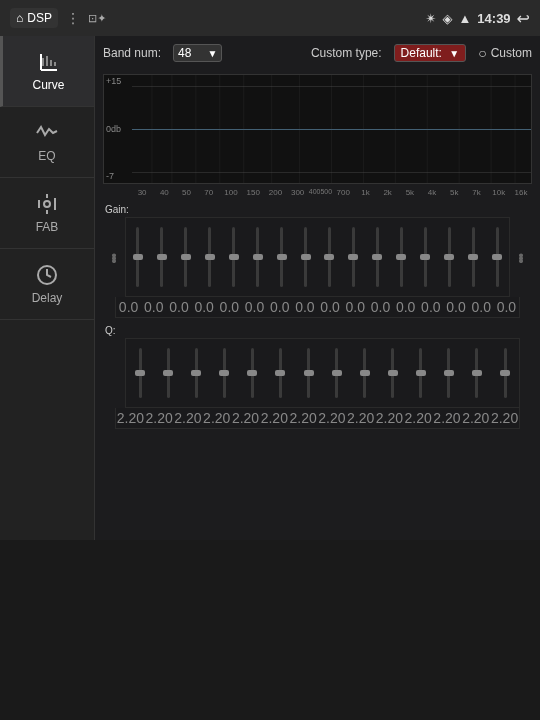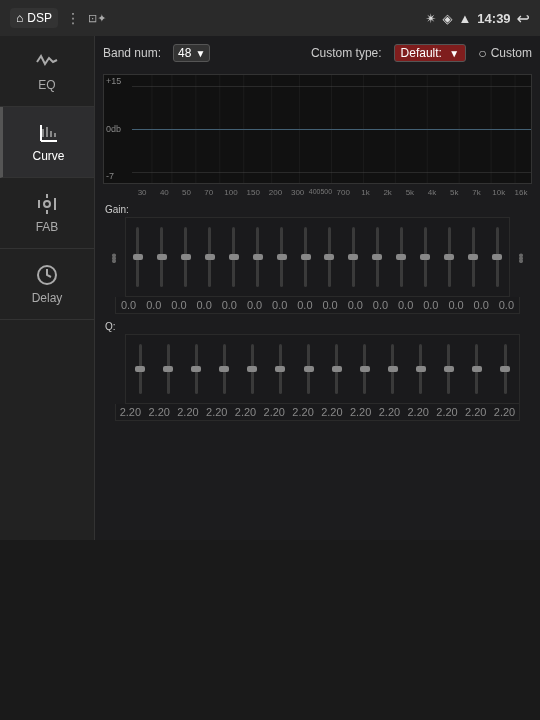--- a/index.html
+++ b/index.html
@@ -94,21 +94,21 @@
     }
     .band-select {
       background: #333;
       color: #fff;
       border: 1px solid #555;
       border-radius: 3px;
       padding: 1px 4px;
       font-size: 12px;
       display: flex;
       align-items: center;
-      gap: 4px;
+      gap: 16px;
     }
     .custom-type-select {
       background: #7f1d1d;
       color: #fff;
       border: 1px solid #555;
       border-radius: 3px;
       padding: 1px 6px;
       font-size: 12px;
     }
     .reset-btn {
@@ -224,21 +224,21 @@
       align-items: center;
       background: #1a1a1c;
       border: 1px solid #2a2a2a;
       border-top: none;
       padding: 2px 0;
     }
     .value-cell {
       flex: 1;
       text-align: center;
       color: #888;
-      font-size: 11px;
+      font-size: 14px;
     }
 
     
     .q-sliders-area {
       display: flex;
       align-items: flex-end;
       background: #1a1a1c;
       border: 1px solid #2a2a2a;
       height: 70px;
       padding: 4px 0;
@@ -298,37 +298,37 @@
     <span>▲</span>
     <span style="font-weight:bold;">14:39</span>
     <span style="font-size:16px;">↩</span>
   </div>
 </div>
 
 <div class="main-area">
 
   <div class="sidebar">
 
-    <div class="sidebar-item">
-      <svg class="icon-svg" viewBox="0 0 24 24" fill="none" stroke="#aaa" stroke-width="2">
-        <polyline points="2,12 6,6 10,14 14,8 18,12 22,10"></polyline>
-      </svg>
-      <span>EQ</span>
-    </div>
-
     <div class="sidebar-item active">
       <svg class="icon-svg" viewBox="0 0 24 24" fill="none" stroke="#fff" stroke-width="2">
         <line x1="4" y1="20" x2="4" y2="4" stroke="#fff"></line>
         <line x1="4" y1="20" x2="20" y2="20" stroke="#fff"></line>
         <line x1="6" y1="16" x2="6" y2="8" stroke="#aaa" stroke-width="1.5"></line>
         <line x1="10" y1="16" x2="10" y2="6" stroke="#aaa" stroke-width="1.5"></line>
         <line x1="14" y1="16" x2="14" y2="10" stroke="#aaa" stroke-width="1.5"></line>
         <line x1="18" y1="16" x2="18" y2="12" stroke="#aaa" stroke-width="1.5"></line>
       </svg>
       <span>Curve</span>
+    </div>
+
+    <div class="sidebar-item">
+      <svg class="icon-svg" viewBox="0 0 24 24" fill="none" stroke="#aaa" stroke-width="2">
+        <polyline points="2,12 6,6 10,14 14,8 18,12 22,10"></polyline>
+      </svg>
+      <span>EQ</span>
     </div>
 
     <div class="sidebar-item">
       <svg class="icon-svg" viewBox="0 0 24 24" fill="none" stroke="#aaa" stroke-width="2">
         <circle cx="12" cy="12" r="3"></circle>
         <line x1="12" y1="2" x2="12" y2="6"></line>
         <line x1="12" y1="18" x2="12" y2="22"></line>
         <line x1="4" y1="8" x2="4" y2="16"></line>
         <line x1="20" y1="6" x2="20" y2="18"></line>
       </svg>

